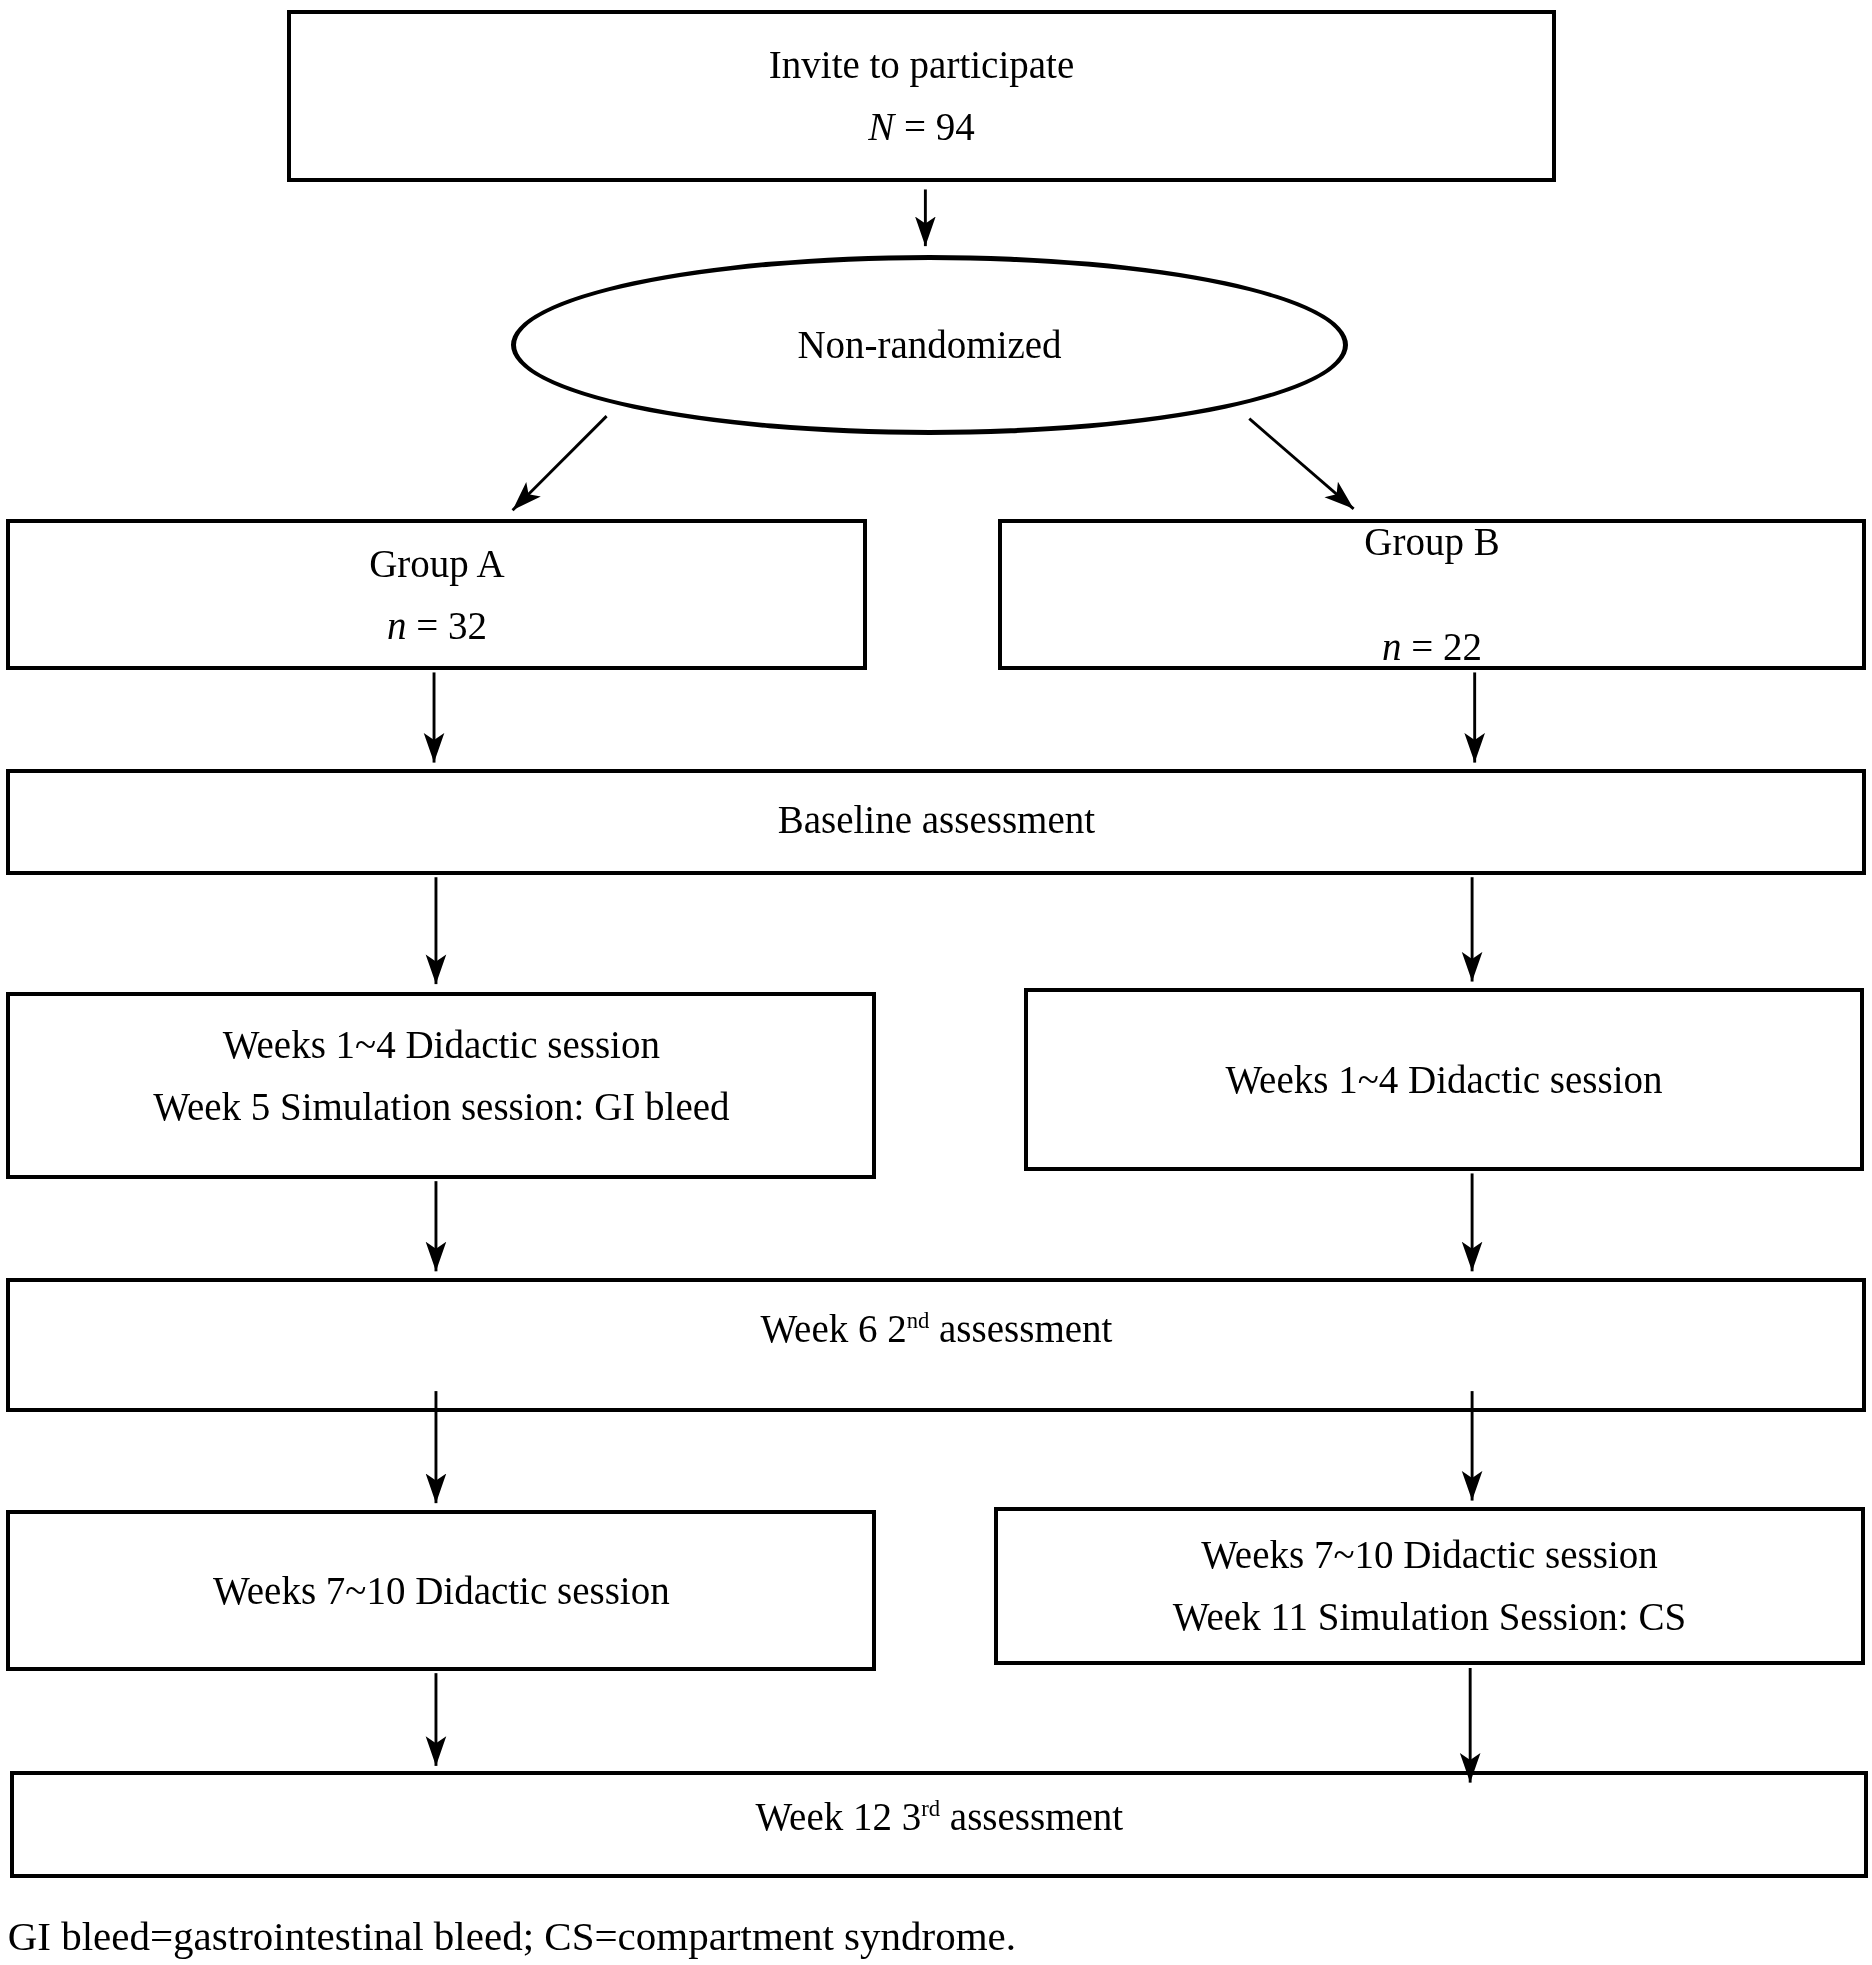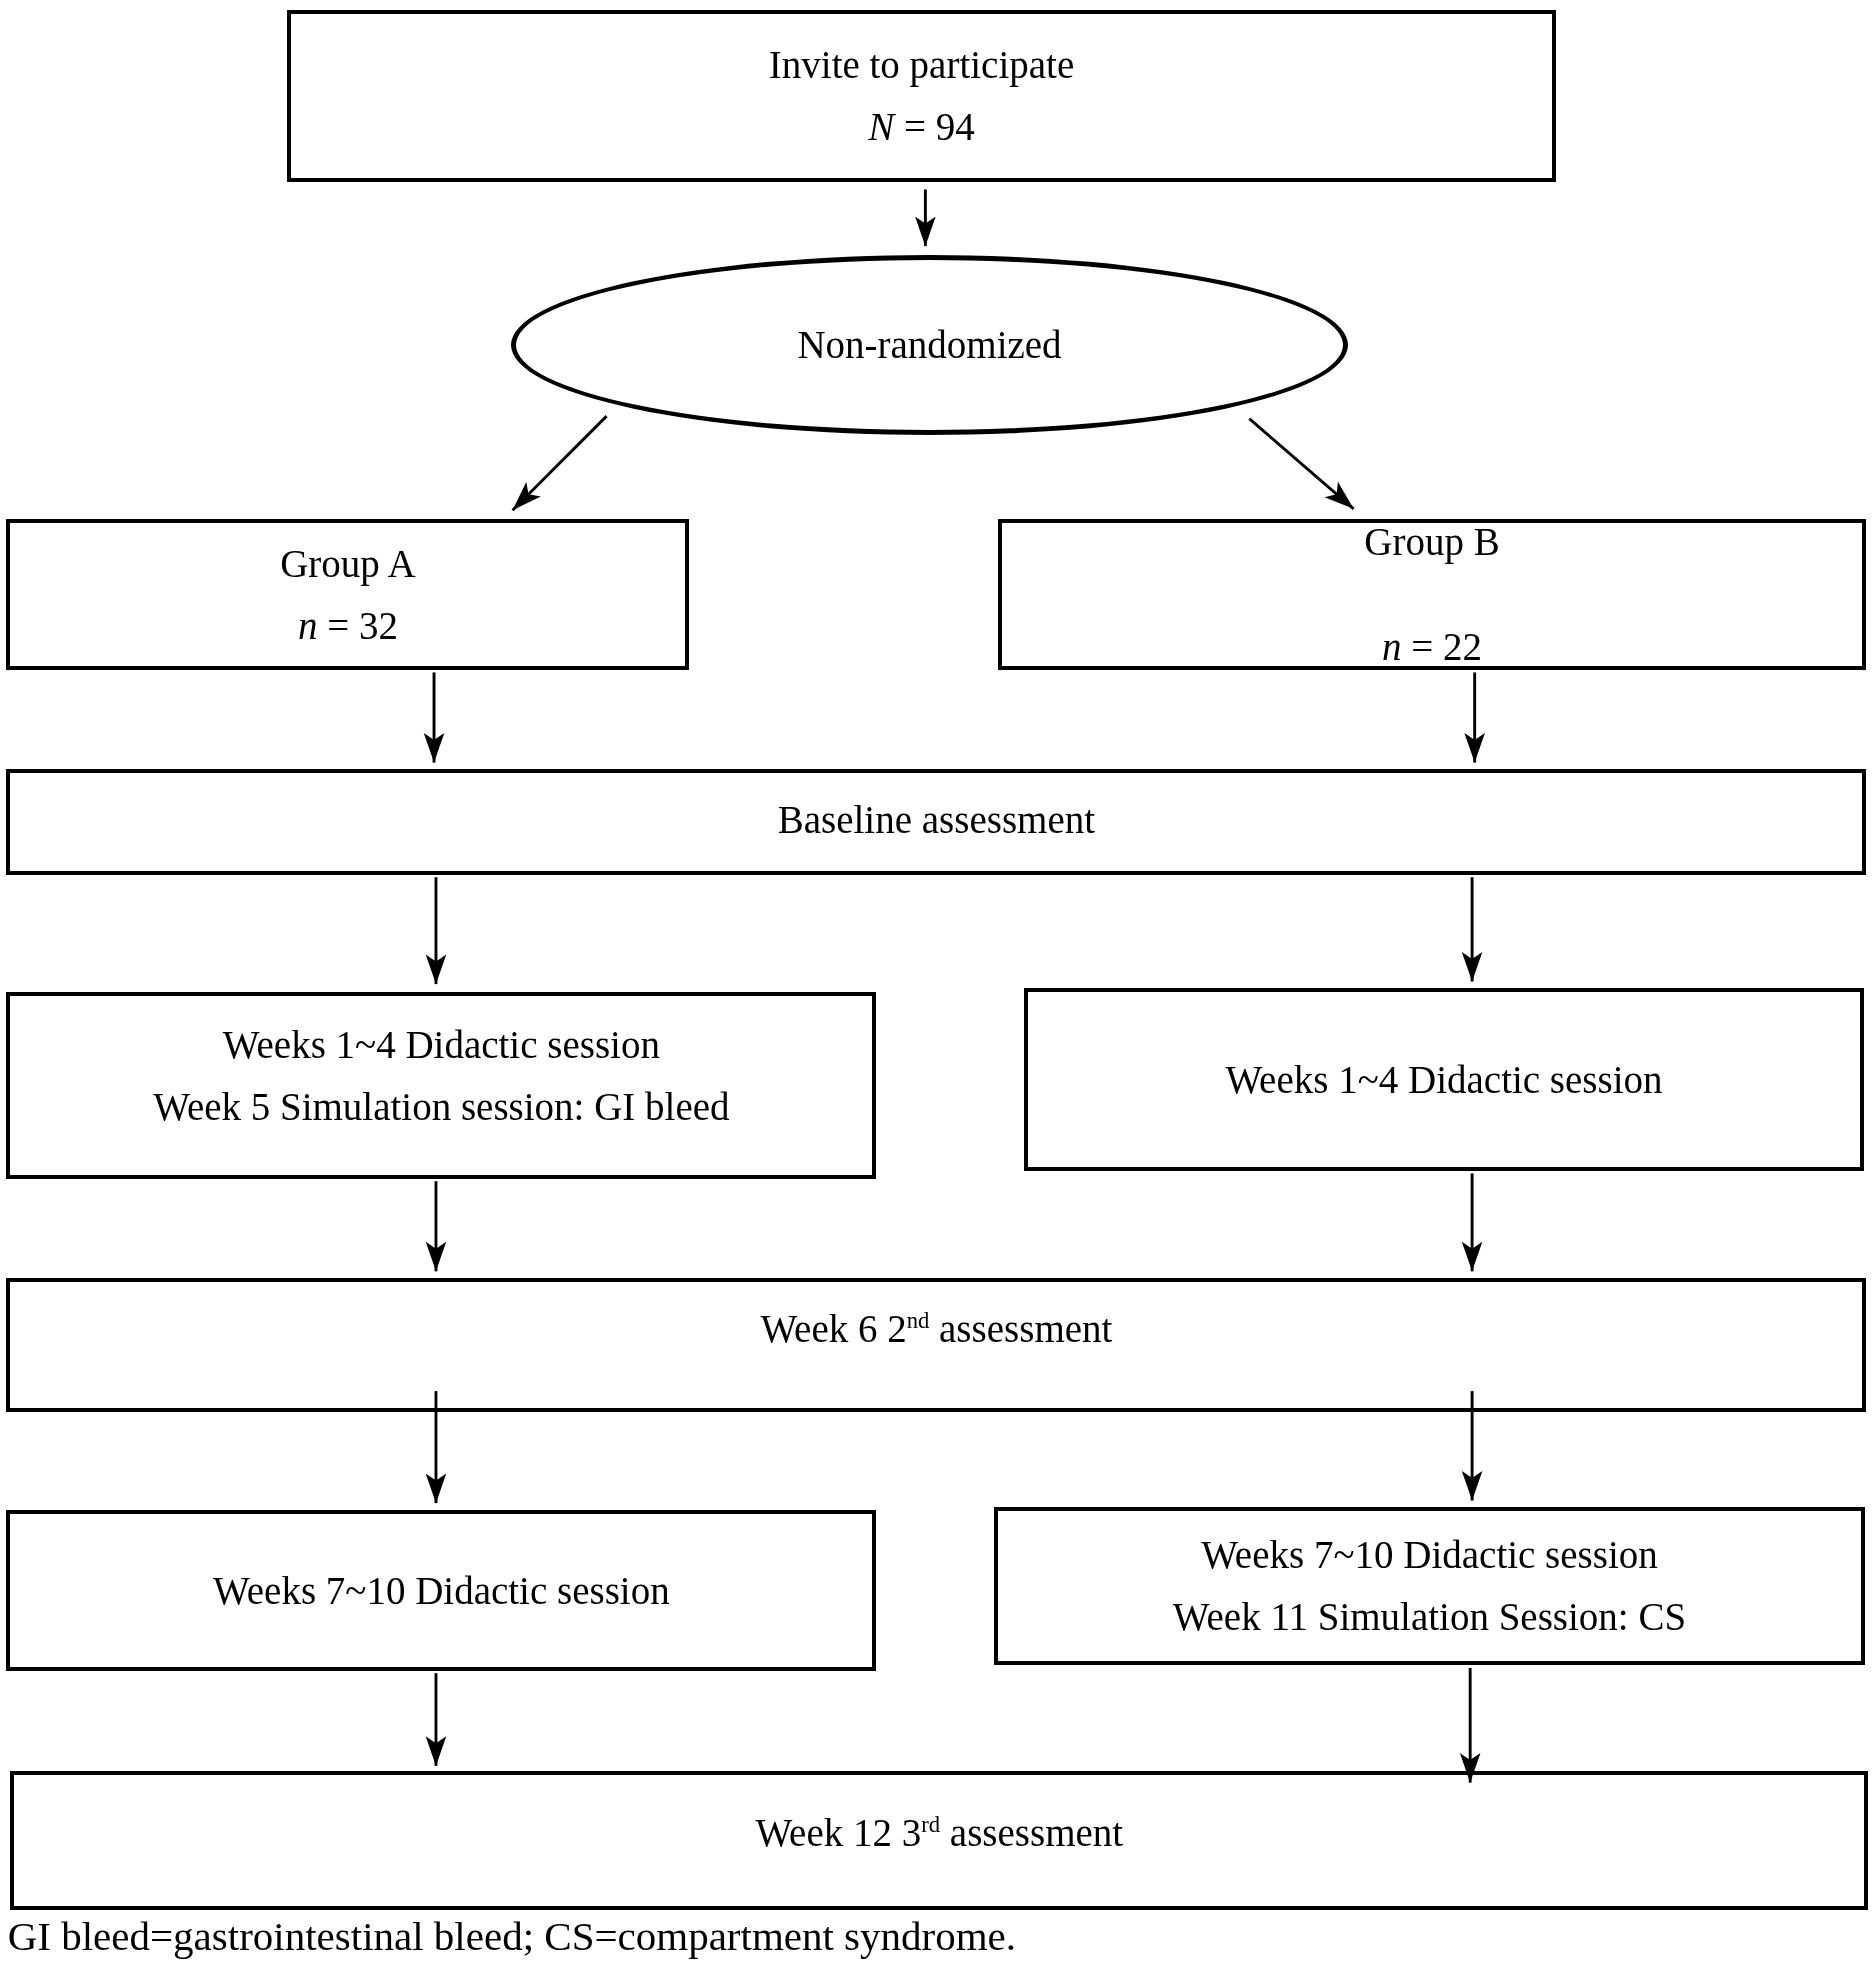--- a/index.html
+++ b/index.html
@@ -83,21 +83,21 @@
 
   <div class="node" style="left:287px; top:10.3px; width:1269px; height:172px;">
     <div class="tline"><span>Invite to participate</span></div>
     <div class="tline"><span class="var">N</span><span> = 94</span></div>
   </div>
 
   <div class="node ellipse" style="left:511px; top:255px; width:837px; height:180px;">
     <div class="tline"><span>Non-randomized</span></div>
   </div>
 
-  <div class="node" style="left:6.4px; top:519px; width:683px; height:151px;">
+  <div class="node" style="left:6.4px; top:519px; width:861px; height:151px;">
     <div class="tline"><span>Group A</span></div>
     <div class="tline"><span class="var">n</span><span> = 32</span></div>
   </div>
 
   <div class="node" style="left:998px; top:519px; width:868px; height:151px;gap:43px;">
     <div class="tline"><span>Group B</span></div>
     <div class="tline"><span class="var">n</span><span> = 22</span></div>
   </div>
 
   <div class="node" style="left:6.4px; top:769px; width:1860px; height:106px; padding-bottom:5px;">
@@ -119,20 +119,20 @@
 
   <div class="node" style="left:6.4px; top:1510px; width:870px; height:161px;">
     <div class="tline"><span>Weeks 7~10 Didactic session</span></div>
   </div>
 
   <div class="node" style="left:994px; top:1507px; width:871px; height:158px;">
     <div class="tline"><span>Weeks 7~10 Didactic session</span></div>
     <div class="tline"><span>Week 11 Simulation Session: CS</span></div>
   </div>
 
-  <div class="node" style="left:10.3px; top:1771px; width:1858px; height:139px; padding-bottom:15.5px;">
+  <div class="node" style="left:10.3px; top:1771px; width:1858px; height:107px; padding-bottom:15.5px;">
     <div class="tline"><span>Week 12 3</span><sup class="ord">rd</sup><span> assessment</span></div>
   </div>
 
   <div id="footnote">GI bleed=gastrointestinal bleed; CS=compartment syndrome.</div>
 
 </div>
 
 
 </body></html>

